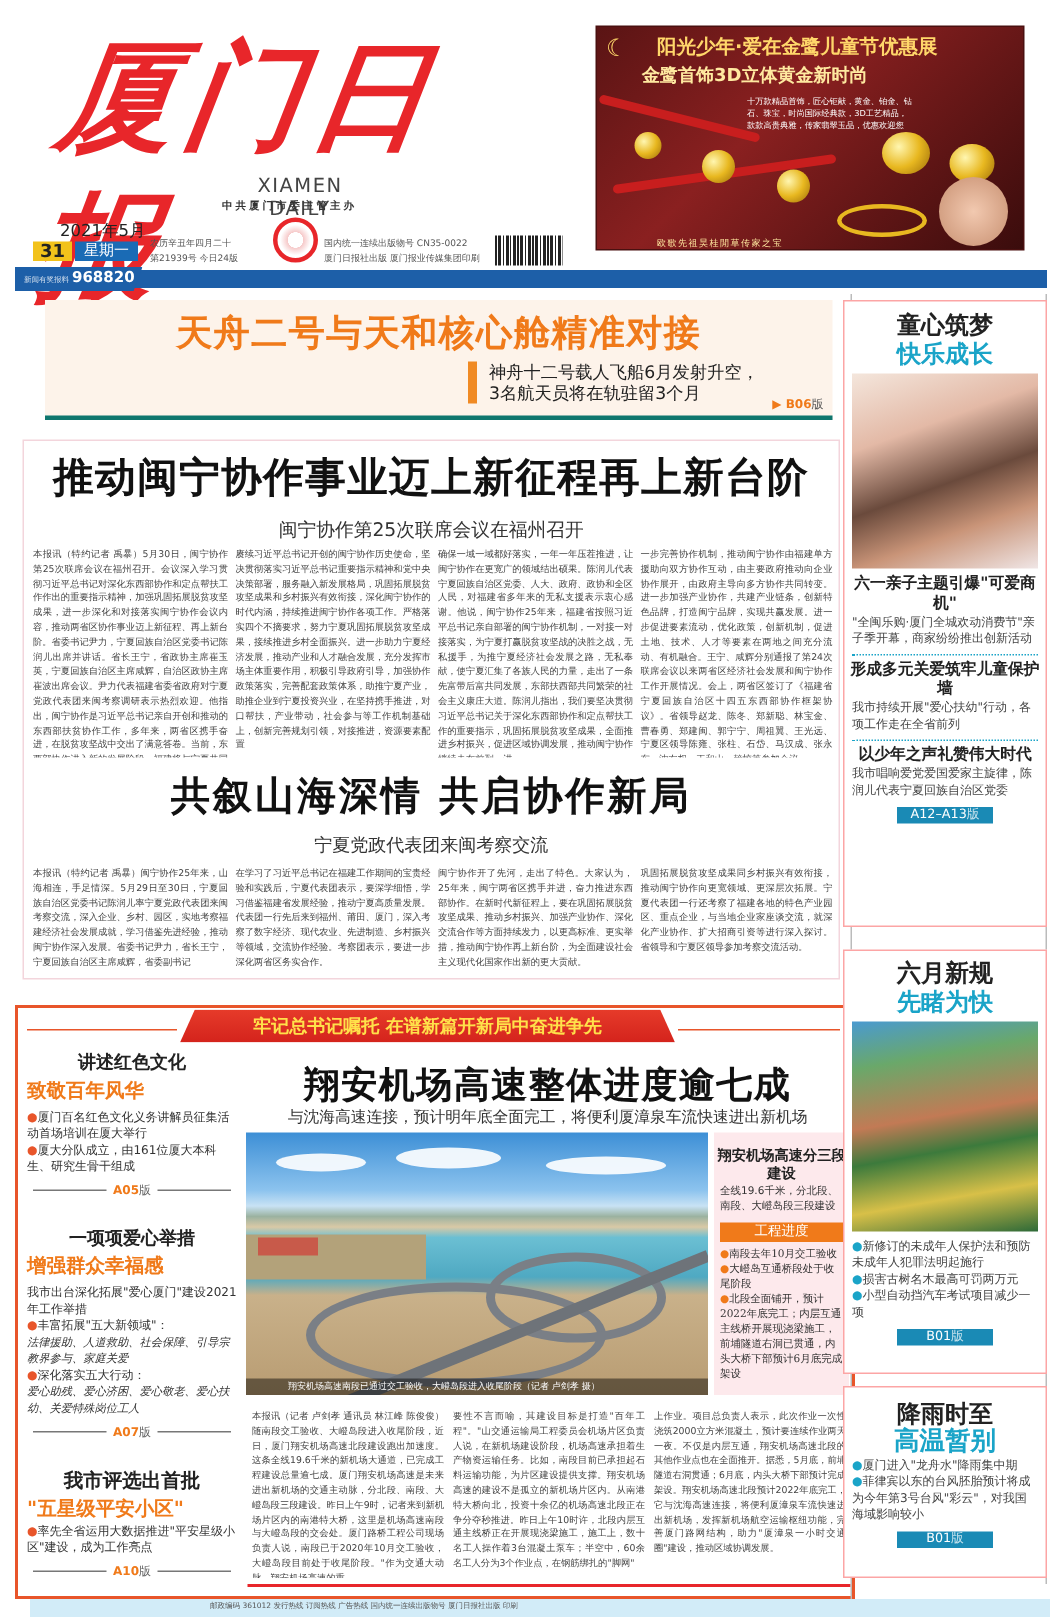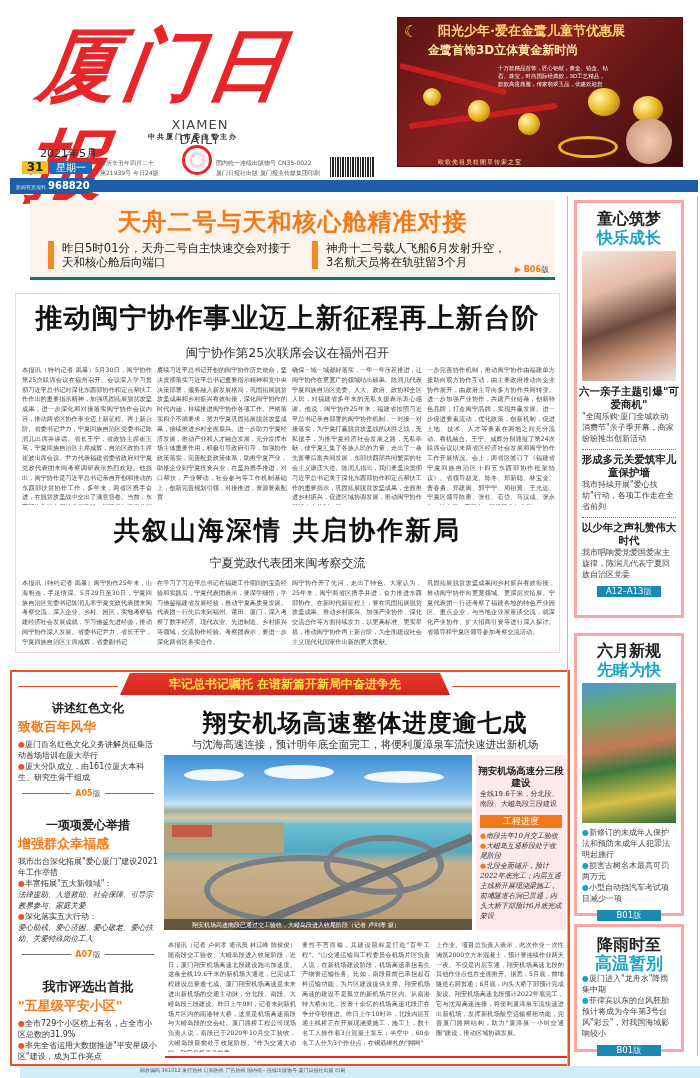--- a/index.html
+++ b/index.html
@@ -58,24 +58,24 @@
 .airport-title{left:165px;top:707px;width:400px;text-align:center;font-family:"DejaVu Serif",serif;font-size:24px;font-weight:bold;color:#111;letter-spacing:1px}
 .airport-sub{left:165px;top:738px;width:400px;text-align:center;font-size:10.5px;color:#333}
 .photo{left:164px;top:755px;width:308px;height:175px;overflow:hidden;background:linear-gradient(180deg,#3d8fd6 0%,#8cc3ee 22%,#c8e2f4 28%,#9bb2a0 32%,#d9c9a6 36%,#6bbfd3 40%,#4fa9c2 55%,#c9b18a 62%,#b89c72 100%)}
 .cloud{position:absolute;background:#fff;border-radius:50%;opacity:.9}
 .road{position:absolute;border:6px solid #7a7f86;border-radius:50%}
 .photo-cap{position:absolute;left:0;bottom:0;width:100%;height:11px;background:rgba(0,0,0,.45);color:#fff;font-size:6px;line-height:11px;padding-left:28px;white-space:nowrap;overflow:hidden}
 .side-box{left:476px;top:755px;width:90px;height:175px;background:#fde9ec}
 .side-box h4{font-size:9.5px;text-align:center;color:#222;margin-top:10px;line-height:12px}
 .side-box p{font-size:7px;line-height:10px;color:#333;padding:0 4px}
 .progress-lbl{margin:6px 4px 3px;background:#f07a1a;color:#fff;font-size:9px;text-align:center;line-height:13px}
-.hand{font-family:"DejaVu Serif",serif;font-style:italic;font-size:6px;line-height:9px}
+.hand{font-family:"DejaVu Serif",serif;font-size:6px;line-height:9px}
 .bottom-red{left:165px;top:1056px;width:402px;height:2px;background:#e8262a}
 
-.rbox{position:absolute;left:574px;width:110px;border:3px solid #fca5a5;background:#fff}
+.rbox{position:absolute;left:562px;width:136px;border:1px solid #fca5a5;background:#fff}
 .rbox h3{text-align:center;font-size:16px;font-weight:bold;color:#222;line-height:19px}
 .rbox h3.cyan{color:#1aa4c8}
 .rbox .pic{margin:4px 5px;height:130px}
 .rbox h5{text-align:center;font-size:10.5px;font-weight:bold;color:#222;line-height:13px;margin-top:3px}
 .rbox p{font-size:8px;line-height:11px;color:#444;padding:0 5px}
 .rbox .sep{border-top:1px dotted #1aa4c8;margin:5px 5px 2px}
 .rref{display:block;margin:6px auto 4px;width:64px;background:#1a8ab5;color:#fff;font-size:8.5px;text-align:center;line-height:11px}
 .rref span{opacity:.75}
 .rdot{color:#1aa4c8}
 .vline{left:567px;top:196px;width:1px;height:870px;background:#bbb}
@@ -117,21 +117,20 @@
   <div class="abs ad-gold" style="left:120px;top:95px;width:22px;height:22px"></div>
   <div class="abs ad-gold" style="left:190px;top:70px;width:32px;height:28px"></div>
   <div class="abs ad-gold" style="left:235px;top:78px;width:30px;height:26px"></div>
   <div class="abs" style="left:160px;top:118px;width:60px;height:22px;border:3px solid #e8b820;border-radius:50%"></div>
   <div class="abs ad-photo"></div>
   <div class="abs ad-foot">欧歌先祖昊桂閒草传家之宝</div>
 </div>
 
 <div class="abs banner1">
   <h1>天舟二号与天和核心舱精准对接</h1>
-  <div class="bullet-box" style="left:18px;width:250px">昨日5时01分，天舟二号自主快速交会对接于天和核心舱后向端口</div>
   <div class="bullet-box" style="left:282px;width:200px">神舟十二号载人飞船6月发射升空，3名航天员将在轨驻留3个月</div>
   <div class="page-ref">▶ <b>B06</b><span>版</span></div>
 </div>
 
 <div class="abs story-frame"></div>
 <div class="abs h-main">推动闽宁协作事业迈上新征程再上新台阶</div>
 <div class="abs h-sub">闽宁协作第25次联席会议在福州召开</div>
 <div class="body-col" style="left:22px;top:365px;width:130px;height:140px">本报讯（特约记者 禹暴）5月30日，闽宁协作第25次联席会议在福州召开。会议深入学习贯彻习近平总书记对深化东西部协作和定点帮扶工作作出的重要指示精神，加强巩固拓展脱贫攻坚成果，进一步深化和对接落实闽宁协作会议内容，推动两省区协作事业迈上新征程、再上新台阶。省委书记尹力，宁夏回族自治区党委书记陈润儿出席并讲话。省长王宁，省政协主席崔玉英，宁夏回族自治区主席咸辉，自治区政协主席崔波出席会议。尹力代表福建省委省政府对宁夏党政代表团来闽考察调研表示热烈欢迎。他指出，闽宁协作是习近平总书记亲自开创和推动的东西部扶贫协作工作，多年来，两省区携手奋进，在脱贫攻坚战中交出了满意答卷。当前，东西部协作进入新的发展阶段，福建将与宁夏共同</div>
 <div class="body-col" style="left:157px;top:365px;width:130px;height:140px">赓续习近平总书记开创的闽宁协作历史使命，坚决贯彻落实习近平总书记重要指示精神和党中央决策部署，服务融入新发展格局，巩固拓展脱贫攻坚成果和乡村振兴有效衔接，深化闽宁协作的时代内涵，持续推进闽宁协作各项工作。严格落实四个不摘要求，努力宁夏巩固拓展脱贫攻坚成果，接续推进乡村全面振兴。进一步助力宁夏经济发展，推动产业和人才融合发展，充分发挥市场主体重要作用，积极引导政府引导，加强协作政策落实，完善配套政策体系，助推宁夏产业，助推企业到宁夏投资兴业，在坚持携手推进，对口帮扶，产业带动，社会参与等工作机制基础上，创新完善规划引领，对接推进，资源要素配置</div>
 <div class="body-col" style="left:292px;top:365px;width:130px;height:140px">确保一域一域都好落实，一年一年压茬推进，让闽宁协作在更宽广的领域结出硕果。陈润儿代表宁夏回族自治区党委、人大、政府、政协和全区人民，对福建省多年来的无私支援表示衷心感谢。他说，闽宁协作25年来，福建省按照习近平总书记亲自部署的闽宁协作机制，一对接一对接落实，为宁夏打赢脱贫攻坚战的决胜之战，无私援手，为推宁夏经济社会发展之路，无私奉献，使宁夏汇集了各族人民的力量，走出了一条先富带后富共同发展，东部扶西部共同繁荣的社会主义康庄大道。陈润儿指出，我们要坚决贯彻习近平总书记关于深化东西部协作和定点帮扶工作的重要指示，巩固拓展脱贫攻坚成果，全面推进乡村振兴，促进区域协调发展，推动闽宁协作继续走在前列，进</div>
@@ -169,21 +168,20 @@
     <div class="lc-text" style="margin-top:0"><span class="dot">●</span><span>深化落实五大行动：</span></div>
     <div class="lc-hand">爱心助残、爱心济困、爱心敬老、爱心扶幼、关爱特殊岗位工人</div>
     <div class="lc-ref">
         <b>A07</b>
         <span>版</span>
       </div>
   </div>
   <div>
     <div class="lc-title" style="font-size:13px">我市评选出首批</div>
     <div class="lc-title2">"五星级平安小区"</div>
-    <div class="lc-text"><span class="dot">●</span><span>全市729个小区榜上有名，占全市小区总数的31.9%</span></div>
     <div class="lc-text" style="margin-top:0"><span class="dot">●</span><span>率先全省运用大数据推进"平安星级小区"建设，成为工作亮点</span></div>
     <div class="lc-ref" style="margin-bottom:0">
         <b>A10</b>
         <span>版</span>
       </div>
   </div>
 </div>
 
 <div class="abs airport-title">翔安机场高速整体进度逾七成</div>
 <div class="abs airport-sub">与沈海高速连接，预计明年底全面完工，将便利厦漳泉车流快速进出新机场</div>

